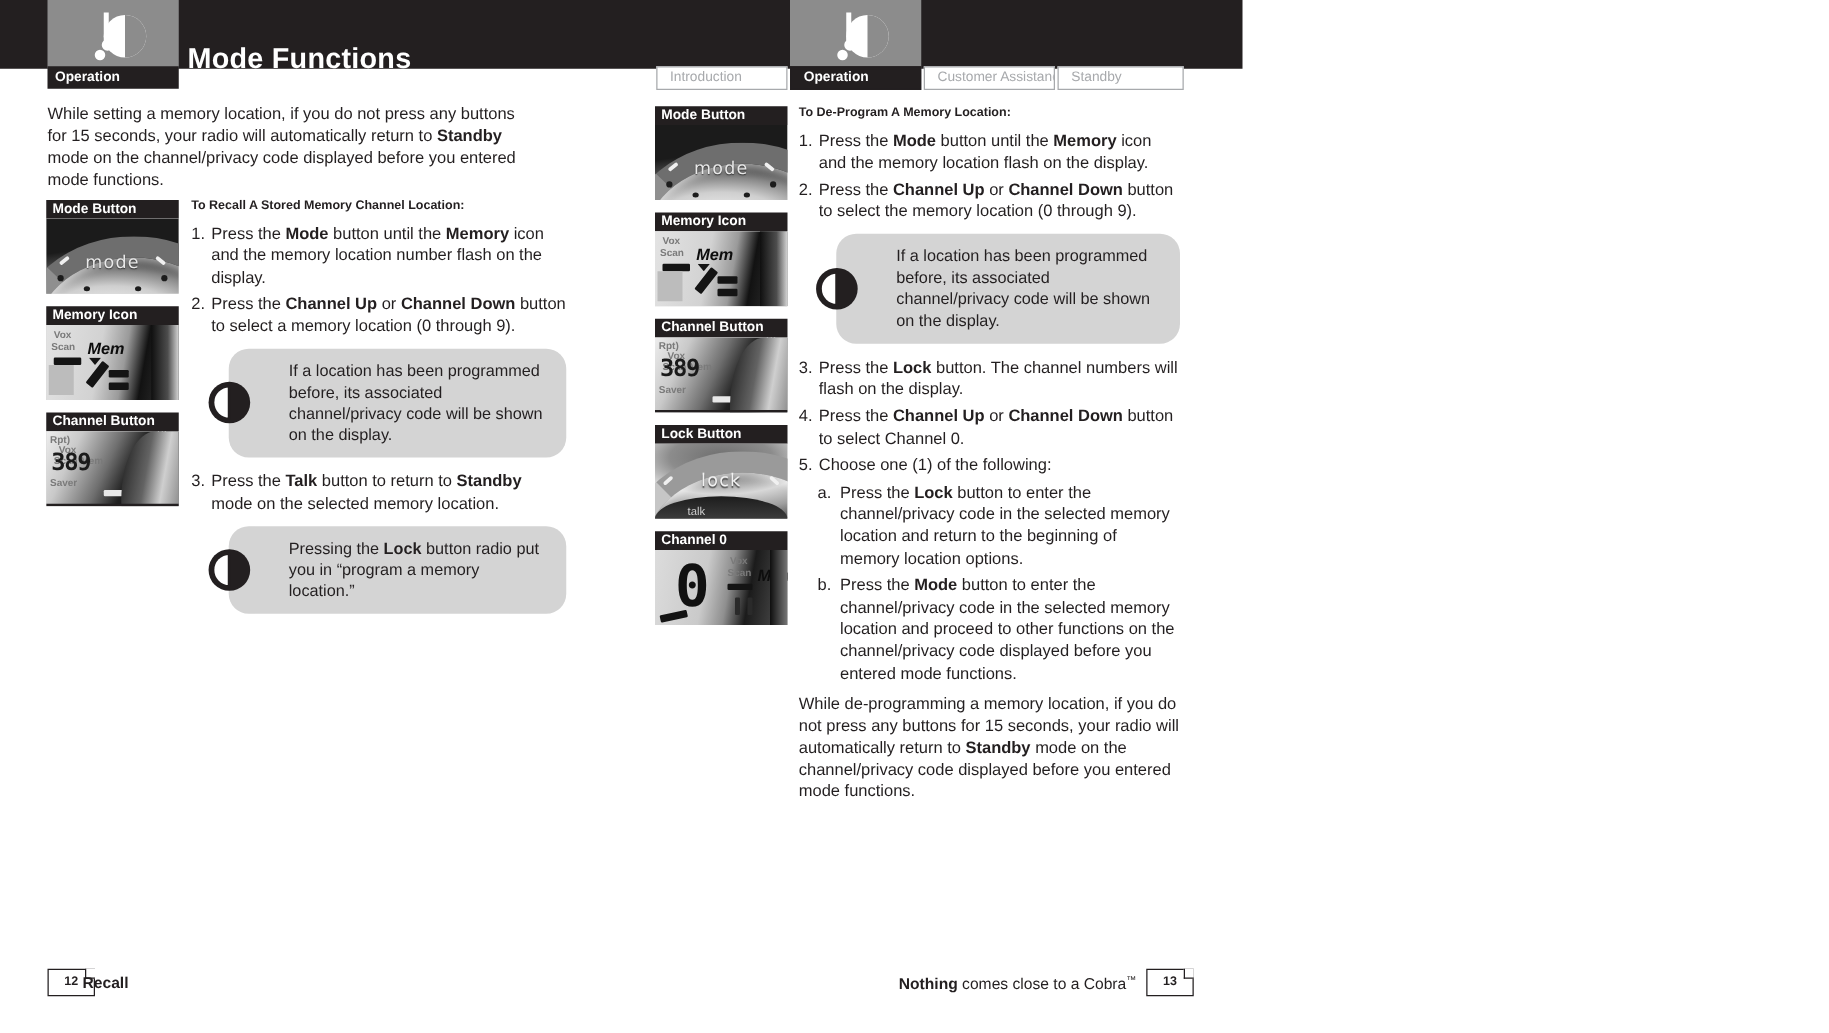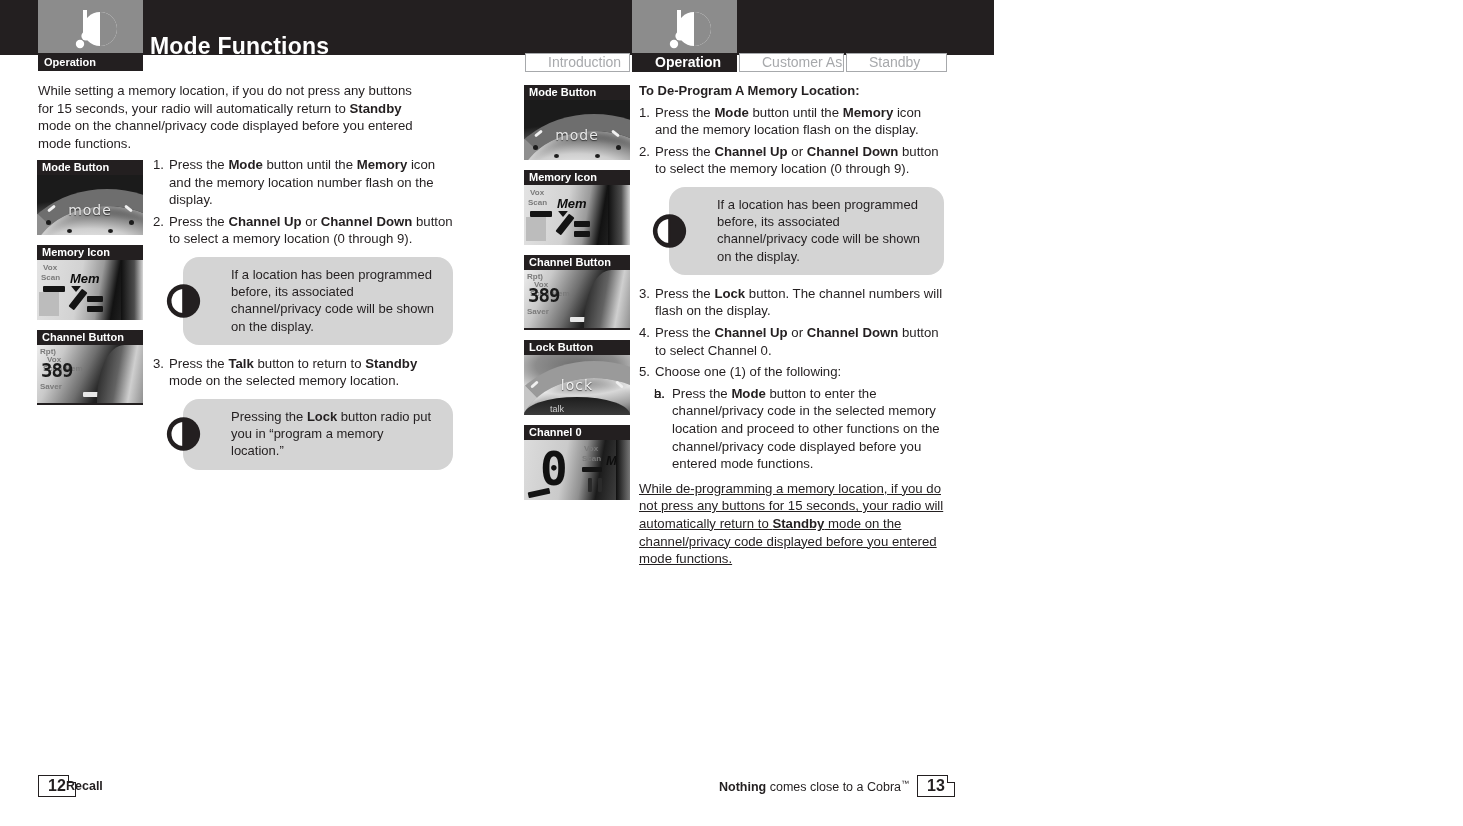--- a/index.html
+++ b/index.html
@@ -69,23 +69,23 @@
   #tab-strip {
     position: absolute;
     left: 525px; top: 53px;
     height: 19px;
   }
   .tab {
     position: absolute;
     top: 0; height: 19px;
     box-sizing: border-box;
     border: 1px solid #a7a9ac;
-    font-size: 14px;
+    font-size: 11px;
     line-height: 17px;
-    padding-left: 22px;
+    padding-left: 10px;
     color: #a7a9ac;
     background: #ffffff;
     white-space: nowrap;
     overflow: hidden;
   }
   .tab.active {
     background: #231f20;
     color: #ffffff;
     font-weight: bold;
     border-color: #231f20;
@@ -214,24 +214,24 @@
   }
 
   
   .textcol { position: absolute; font-size: 13.2px; line-height: 17.6px; }
   #left-intro { left: 38px; top: 82px; width: 400px; }
   #left-body  { left: 153px; top: 156px; width: 300px; }
   #right-body { left: 639px; top: 82px; width: 305px; }
 
   .sec-head {
     font-weight: bold;
-    font-size: 13px;
+    font-size: 10px;
     margin-bottom: 4px;
   }
-  .para { margin-bottom: 8px; text-decoration: underline; }
+  .para { margin-bottom: 8px; }
   .step {
     position: relative;
     padding-left: 16px;
     margin-bottom: 4px;
   }
   .step > .num {
     position: absolute;
     left: 0; top: 0;
   }
   .substep {
@@ -264,21 +264,21 @@
     transform: translateY(-50%);
     width: 37px; height: 37px;
   }
 
   
   .pagebox {
     position: absolute;
     width: 38px; height: 22px;
     border: 1.6px solid #231f20;
     box-sizing: border-box;
-    font-size: 16px;
+    font-size: 10px;
     font-weight: bold;
     line-height: 20px;
     text-align: center;
   }
   .pagebox::after {
     content: "";
     position: absolute;
     right: -1px; top: -1px;
     width: 7px; height: 7px;
     background: #ffffff;
@@ -380,20 +380,21 @@
       <div class="lcd-bar" style="left:46px;bottom:8px;width:16px;height:5px;background:#e8e8e8;"></div>
       <div class="vert-word">channel</div>
       <div style="position:absolute;right:0;top:0;bottom:0;width:46px;background:linear-gradient(100deg,#1b1b1b 0%,#636363 45%,#cfcfcf 72%,#8f8f8f 100%);border-top-left-radius:60% 90%;"></div>
       <div class="thumb-rule"></div>
     </div>
   </div>
 
 </div>
 
 <div class="textcol" id="left-body">
+  <div class="sec-head">To Recall A Stored Memory Channel Location:</div>
 
   <div class="step">
     <span class="num">1.</span>
     <span><span>Press the </span><b>Mode</b><span> button until the </span><b>Memory</b><span> icon and the memory location number flash on the display.</span></span>
   </div>
 
   <div class="step">
     <span class="num">2.</span>
     <span><span>Press the </span><b>Channel Up</b><span> or </span><b>Channel Down</b><span> button to select a memory location (0 through 9).</span></span>
   </div>
@@ -535,20 +536,21 @@
     <span><span>Press the </span><b>Channel Up</b><span> or </span><b>Channel Down</b><span> button to select Channel 0.</span></span>
   </div>
 
   <div class="step">
     <span class="num">5.</span>
     <span>Choose one (1) of the following:</span>
   </div>
 
   <div class="substep">
     <span class="num">a.</span>
+    <span><span>Press the </span><b>Lock</b><span> button to enter the channel/privacy code in the selected memory location and return to the beginning of memory location options.</span></span>
   </div>
 
   <div class="substep">
     <span class="num">b.</span>
     <span><span>Press the </span><b>Mode</b><span> button to enter the channel/privacy code in the selected memory location and proceed to other functions on the channel/privacy code displayed before you entered mode functions.</span></span>
   </div>
 
   <div class="para" style="margin-top:7px;"><span>While de-programming a memory location, if you do not press any buttons for 15 seconds, your radio will automatically return to </span><b>Standby</b><span> mode on the channel/privacy code displayed before you entered mode functions.</span></div>
 </div>
 

